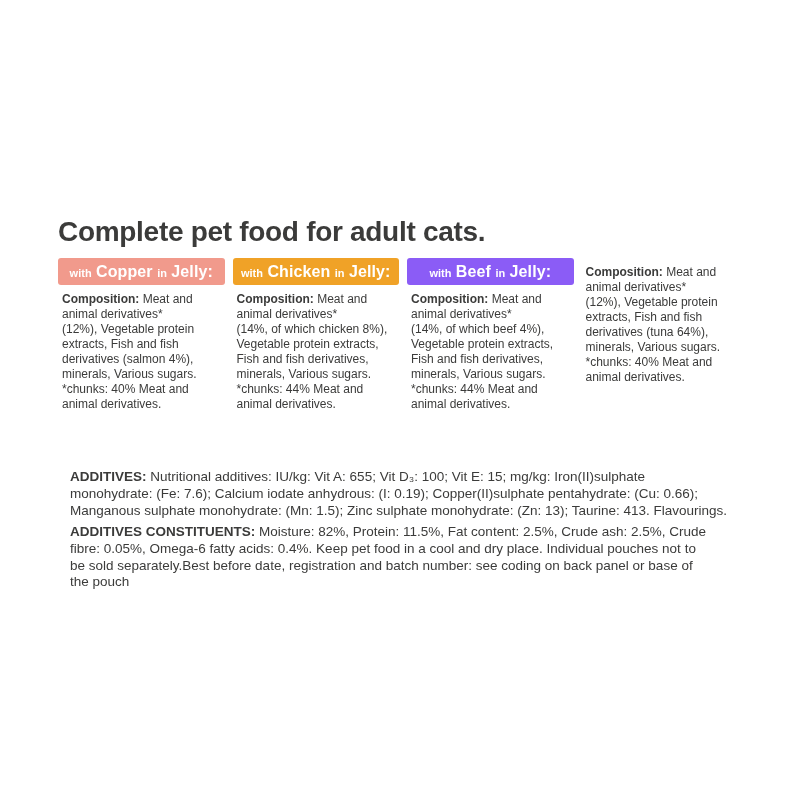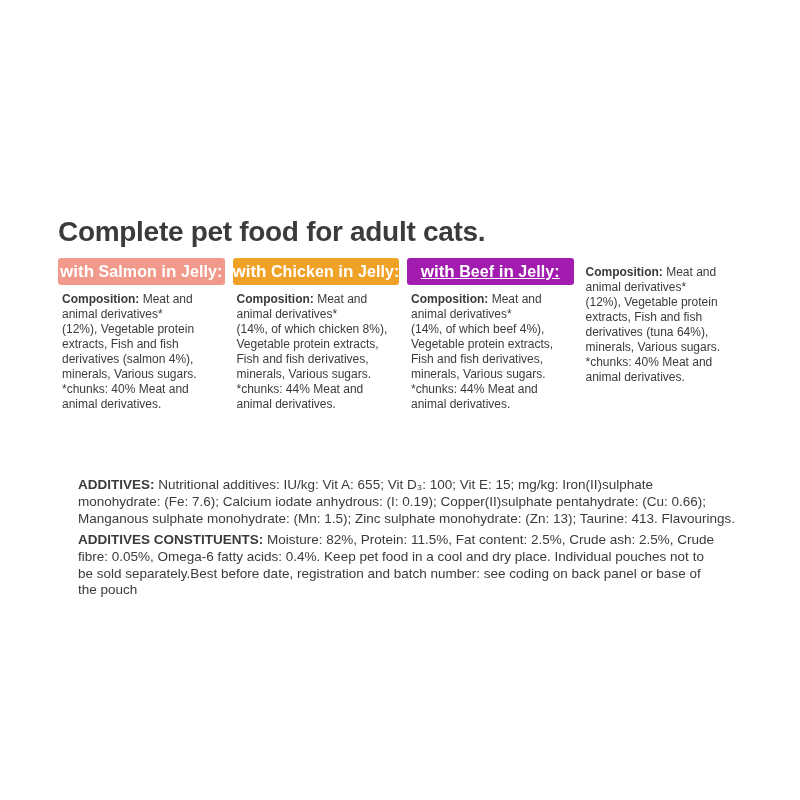--- a/index.html
+++ b/index.html
@@ -20,53 +20,53 @@
     position: absolute; left: 58px; top: 258px; width: 690px;
     display: flex; gap: 8px;
   }
   .col { flex: 1 1 0; min-width: 0; }
 
   .badge {
     height: 27px; border-radius: 3px;
     text-align: center; line-height: 27px;
     color: #ffffff; white-space: nowrap; overflow: hidden;
   }
-  .badge .b-sm { font-size: 17px; font-weight: 700; }
+  .badge .b-sm { font-size: 11px; font-weight: 700; }
   .badge .b-lg { font-size: 16px; font-weight: 700; letter-spacing: 0.1px; }
 
   .comp {
     margin: 7px 0 5px 4px;
     font-size: 12px; line-height: 15px;
     white-space: pre-line;
   }
   .comp b { font-weight: 700; }
 
   .para {
     position: absolute; left: 62px; width: 710px;
-    margin: 16px;
+    margin: 8px;
     font-size: 13.5px; line-height: 16.8px;
     white-space: pre-line;
   }
   .para b { font-weight: 700; }
   .para-additives { top: 461px; }
   .para-analytical { top: 516px; }
 </style>
 </head>
 <body>
 
 <div class="canvas">
 
   <h1 class="title">Complete pet food for adult cats.</h1>
 
   <div class="columns">
 
     <div class="col">
       <div class="badge" style="background-color: rgb(241, 154, 140);">
         <span class="b-sm">with</span>
-        <span class="b-lg">Salmon</span>
+        <span class="b-lg">Copper</span>
         <span class="b-sm">in</span>
         <span class="b-lg">Jelly:</span>
       </div>
       <p class="comp"><b>Composition:</b><span> Meat and
 animal derivatives*
 (12%), Vegetable protein
 extracts, Fish and fish
 derivatives (salmon 4%),
 minerals, Various sugars.
 *chunks: 40% Meat and
@@ -84,21 +84,21 @@
 animal derivatives*
 (14%, of which chicken 8%),
 Vegetable protein extracts,
 Fish and fish derivatives,
 minerals, Various sugars.
 *chunks: 44% Meat and
 animal derivatives.</span></p>
     </div>
 
     <div class="col">
-      <div class="badge" style="background-color: #a21caf; text-decoration: underline;">
+      <div class="badge" style="background-color: #8b5cf6;">
         <span class="b-sm">with</span>
         <span class="b-lg">Beef</span>
         <span class="b-sm">in</span>
         <span class="b-lg">Jelly:</span>
       </div>
       <p class="comp"><b>Composition:</b><span> Meat and
 animal derivatives*
 (14%, of which beef 4%),
 Vegetable protein extracts,
 Fish and fish derivatives,

